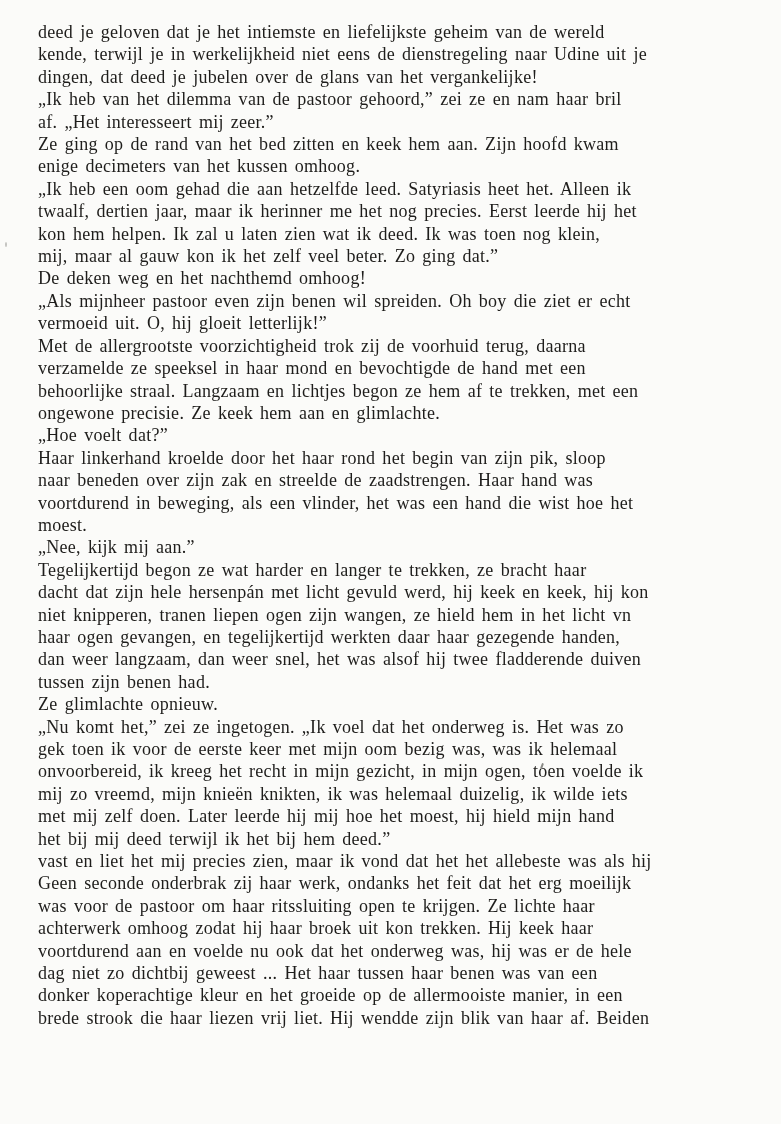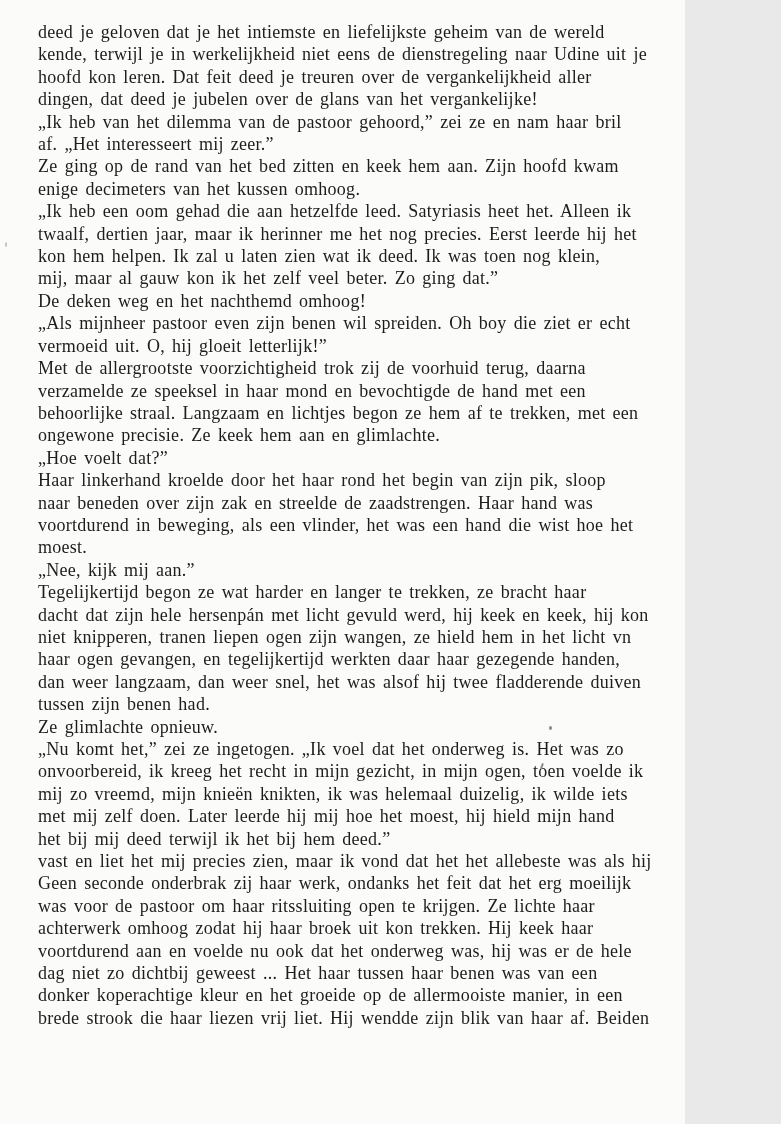--- a/index.html
+++ b/index.html
@@ -5,21 +5,21 @@
   :root { --paper:#fbfbf9; --ink:#1e1d1b; }
   * { box-sizing: border-box; }
   html, body { margin:0; padding:0; }
   body {
     width:781px; height:1124px;
     background:#e9e9e9;
     font-family:"Liberation Serif","DejaVu Serif",serif;
   }
   .page {
     position:relative;
-    width:685px; height:1124px;
+    width:781px; height:1124px;
     background:var(--paper);
     overflow:hidden;
   }
   .text-block {
     position:absolute;
     left:38px; top:21px; width:720px;
   }
   .line {
     font-family:"Liberation Serif","DejaVu Serif",serif;
     font-size:18px;
@@ -39,21 +39,20 @@
   .speck.s2 { left:541px; top:763px; width:2px; height:6px; transform:rotate(20deg); border-radius:1px; }
   .speck.s3 { left:5px;  top:242px; width:2px; height:5px; opacity:.5; }
 </style>
 </head>
 <body>
 
 <div class="page">
   <div class="text-block" id="text-block">
       <div class="line">deed je geloven dat je het intiemste en liefelijkste geheim van de wereld</div>
       <div class="line">kende, terwijl je in werkelijkheid niet eens de dienstregeling naar Udine uit je</div>
-      <div class="line">hoofd kon leren. Dat feit deed je treuren over de vergankelijkheid aller</div>
       <div class="line">dingen, dat deed je jubelen over de glans van het vergankelijke!</div>
       <div class="line">„Ik heb van het dilemma van de pastoor gehoord,” zei ze en nam haar bril</div>
       <div class="line">af. „Het interesseert mij zeer.”</div>
       <div class="line">Ze ging op de rand van het bed zitten en keek hem aan. Zijn hoofd kwam</div>
       <div class="line">enige decimeters van het kussen omhoog.</div>
       <div class="line">„Ik heb een oom gehad die aan hetzelfde leed. Satyriasis heet het. Alleen ik</div>
       <div class="line">twaalf, dertien jaar, maar ik herinner me het nog precies. Eerst leerde hij het</div>
       <div class="line">kon hem helpen. Ik zal u laten zien wat ik deed. Ik was toen nog klein,</div>
       <div class="line">mij, maar al gauw kon ik het zelf veel beter. Zo ging dat.”</div>
       <div class="line">De deken weg en het nachthemd omhoog!</div>
@@ -70,20 +69,21 @@
       <div class="line">moest.</div>
       <div class="line">„Nee, kijk mij aan.”</div>
       <div class="line">Tegelijkertijd begon ze wat harder en langer te trekken, ze bracht haar</div>
       <div class="line">dacht dat zijn hele hersenpán met licht gevuld werd, hij keek en keek, hij kon</div>
       <div class="line">niet knipperen, tranen liepen ogen zijn wangen, ze hield hem in het licht vn</div>
       <div class="line">haar ogen gevangen, en tegelijkertijd werkten daar haar gezegende handen,</div>
       <div class="line">dan weer langzaam, dan weer snel, het was alsof hij twee fladderende duiven</div>
       <div class="line">tussen zijn benen had.</div>
       <div class="line">Ze glimlachte opnieuw.</div>
       <div class="line">„Nu komt het,” zei ze ingetogen. „Ik voel dat het onderweg is. Het was zo</div>
+      <div class="line">gek toen ik voor de eerste keer met mijn oom bezig was, was ik helemaal</div>
       <div class="line">onvoorbereid, ik kreeg het recht in mijn gezicht, in mijn ogen, toen voelde ik</div>
       <div class="line">mij zo vreemd, mijn knieën knikten, ik was helemaal duizelig, ik wilde iets</div>
       <div class="line">met mij zelf doen. Later leerde hij mij hoe het moest, hij hield mijn hand</div>
       <div class="line">het bij mij deed terwijl ik het bij hem deed.”</div>
       <div class="line">vast en liet het mij precies zien, maar ik vond dat het het allebeste was als hij</div>
       <div class="line">Geen seconde onderbrak zij haar werk, ondanks het feit dat het erg moeilijk</div>
       <div class="line">was voor de pastoor om haar ritssluiting open te krijgen. Ze lichte haar</div>
       <div class="line">achterwerk omhoog zodat hij haar broek uit kon trekken. Hij keek haar</div>
       <div class="line">voortdurend aan en voelde nu ook dat het onderweg was, hij was er de hele</div>
       <div class="line">dag niet zo dichtbij geweest ... Het haar tussen haar benen was van een</div>

